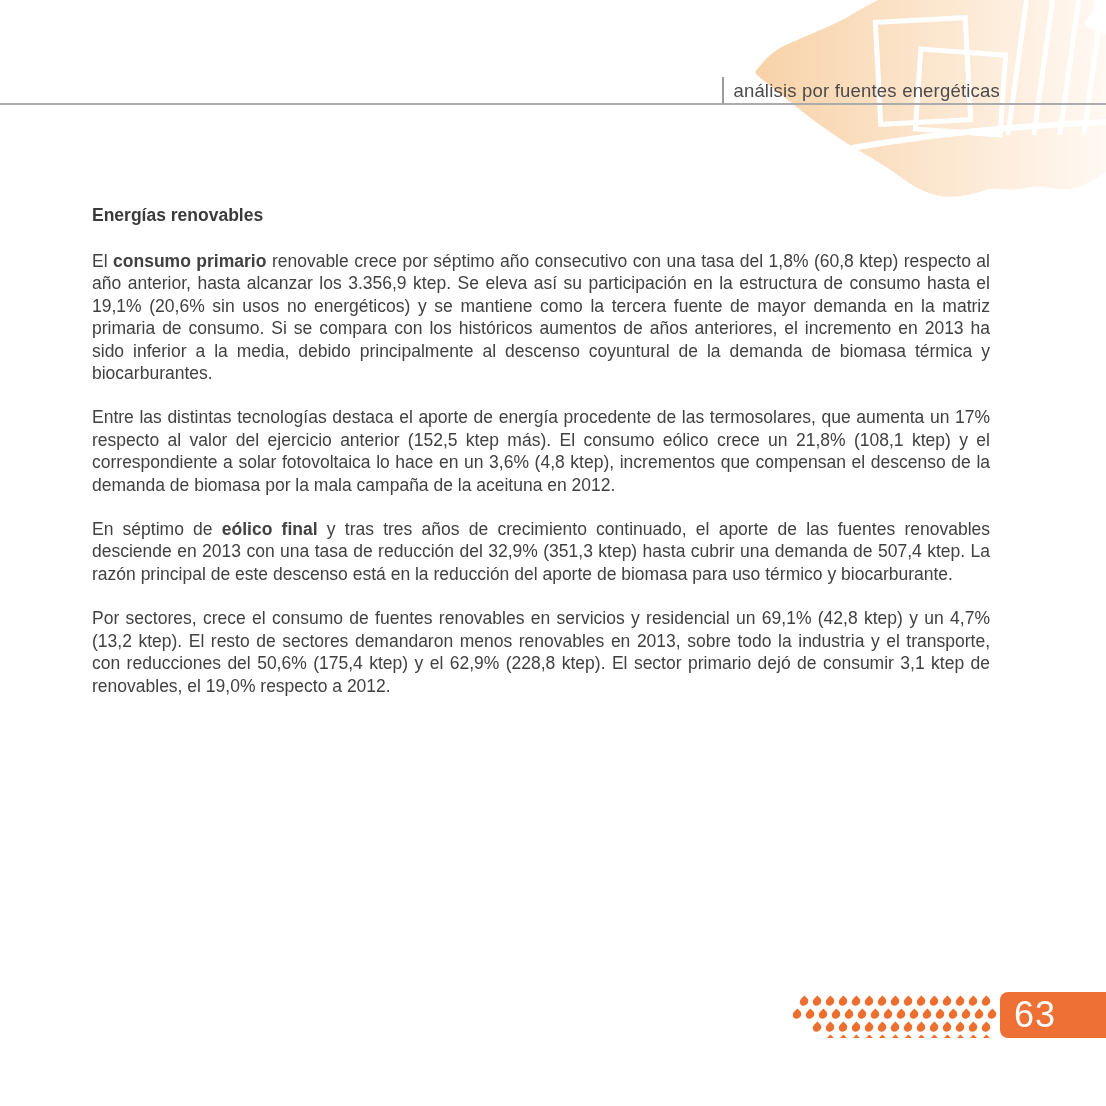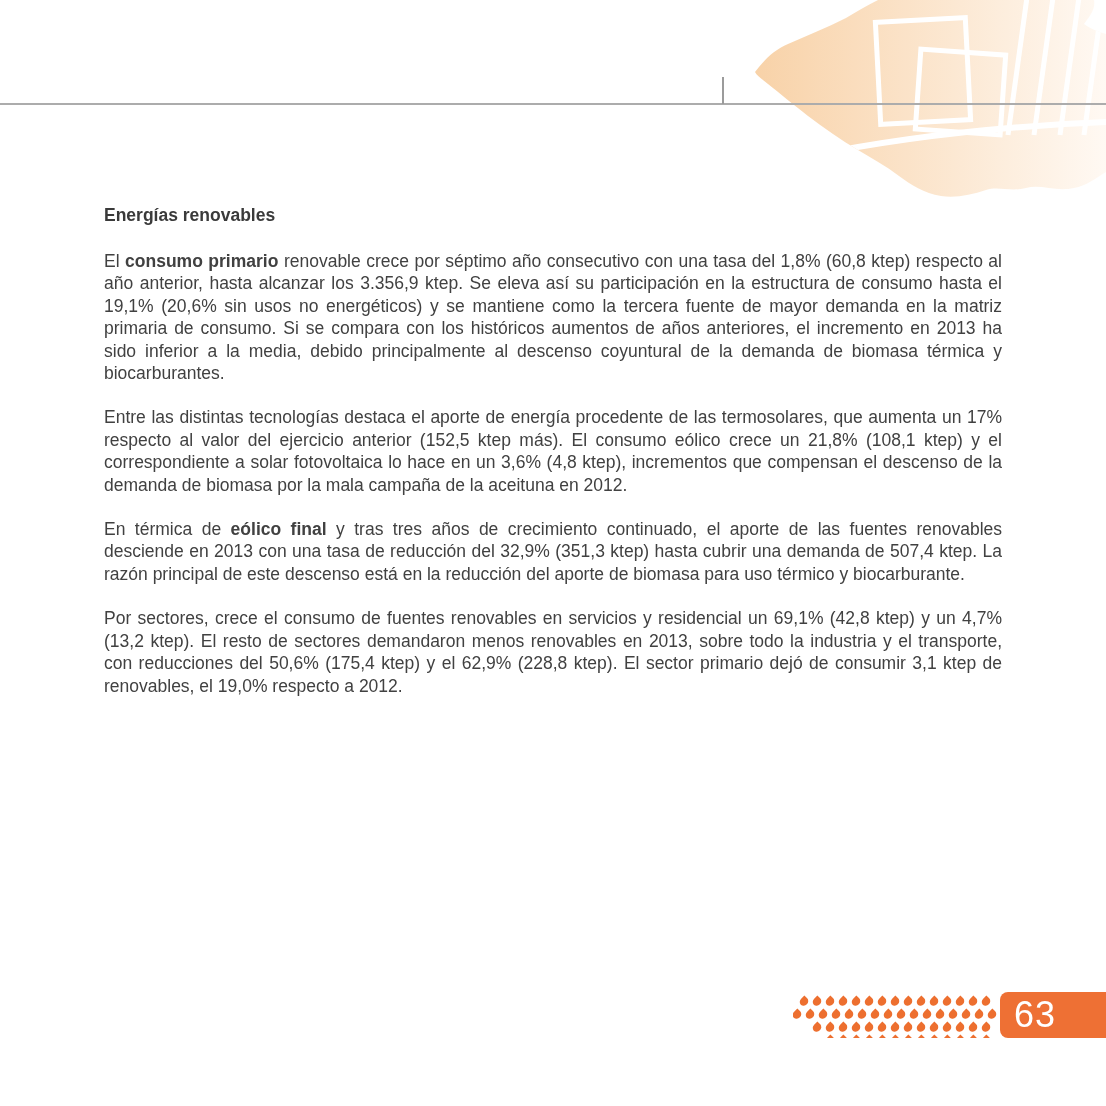--- a/index.html
+++ b/index.html
@@ -32,21 +32,21 @@
     width:2px;height:27px;background:#9b9b9b;
     z-index:3;
   }
   .header-rule{
     position:absolute;top:103px;left:0;width:1106px;height:2px;
     background:#acacac;z-index:2;
   }
 
   
   .content{
-    position:absolute;left:104px;top:205px;width:898px;
+    position:absolute;left:92px;top:205px;width:898px;
     color:#414141;z-index:2;
   }
   .content h3{
     margin:0 0 24px 0;
     font-size:17.5px;font-weight:bold;color:#3a3a3a;
   }
   .content p{
     margin:16px 0 22px 0;
     font-size:17.5px;line-height:22.4px;
     text-align:justify;
@@ -132,29 +132,30 @@
       <rect x="222" y="20" width="90" height="102" stroke-width="5" transform="rotate(-3 267 71)"></rect>
       <rect x="262" y="52" width="85" height="80" stroke-width="5" transform="rotate(4 304 92)"></rect>
       <path d="M 148 157 Q 290 128 452 122" stroke-width="6"></path>
       <line x1="372" y1="-10" x2="352" y2="135" stroke-width="5"></line>
       <line x1="398" y1="-10" x2="378" y2="135" stroke-width="5"></line>
       <line x1="424" y1="-10" x2="404" y2="135" stroke-width="5"></line>
       <line x1="448" y1="-10" x2="428" y2="135" stroke-width="5"></line>
     </g>
   </svg>
 
+  <div class="header-title">análisis por fuentes energéticas</div>
   <div class="header-tick"></div>
   <div class="header-rule"></div>
 
   <div class="content">
     <h3>Energías renovables</h3>
     <div id="paragraphs">
         <p><span>El </span><strong>consumo primario</strong><span> renovable crece por séptimo año consecutivo con una tasa del 1,8% (60,8 ktep) respecto al año anterior, hasta alcanzar los 3.356,9 ktep. Se eleva así su participación en la estructura de consumo hasta el 19,1% (20,6% sin usos no energéticos) y se mantiene como la tercera fuente de mayor demanda en la matriz primaria de consumo. Si se compara con los históricos aumentos de años anteriores, el incremento en 2013 ha sido inferior a la media, debido principalmente al descenso coyuntural de la demanda de biomasa térmica y biocarburantes.</span></p>
         <p><span>Entre las distintas tecnologías destaca el aporte de energía procedente de las termosolares, que aumenta un 17% respecto al valor del ejercicio anterior (152,5 ktep más). El consumo eólico crece un 21,8% (108,1 ktep) y el correspondiente a solar fotovoltaica lo hace en un 3,6% (4,8 ktep), incrementos que compensan el descenso de la demanda de biomasa por la mala campaña de la aceituna en 2012.</span></p>
-        <p><span>En térmica de </span><strong>eólico final</strong><span> y tras tres años de crecimiento continuado, el aporte de las fuentes renovables desciende en 2013 con una tasa de reducción del 32,9% (351,3 ktep) hasta cubrir una demanda de 507,4 ktep. La razón principal de este descenso está en la reducción del aporte de biomasa para uso térmico y biocarburante.</span></p>
+        <p><span>En séptimo de </span><strong>eólico final</strong><span> y tras tres años de crecimiento continuado, el aporte de las fuentes renovables desciende en 2013 con una tasa de reducción del 32,9% (351,3 ktep) hasta cubrir una demanda de 507,4 ktep. La razón principal de este descenso está en la reducción del aporte de biomasa para uso térmico y biocarburante.</span></p>
         <p><span>Por sectores, crece el consumo de fuentes renovables en servicios y residencial un 69,1% (42,8 ktep) y un 4,7% (13,2 ktep). El resto de sectores demandaron menos renovables en 2013, sobre todo la industria y el transporte, con reducciones del 50,6% (175,4 ktep) y el 62,9% (228,8 ktep). El sector primario dejó de consumir 3,1 ktep de renovables, el 19,0% respecto a 2012.</span></p>
       </div>
   </div>
 
   <div class="dots" id="dots">
       <div class="dot-row" style="margin-left: 7px;"><span class="drop" style="background: rgb(237, 111, 47);"></span><span class="drop" style="background: rgb(237, 111, 47);"></span><span class="drop" style="background: rgb(237, 111, 47);"></span><span class="drop" style="background: rgb(237, 111, 47);"></span><span class="drop" style="background: rgb(237, 111, 47);"></span><span class="drop" style="background: rgb(237, 111, 47);"></span><span class="drop" style="background: rgb(237, 111, 47);"></span><span class="drop" style="background: rgb(237, 111, 47);"></span><span class="drop" style="background: rgb(237, 111, 47);"></span><span class="drop" style="background: rgb(237, 111, 47);"></span><span class="drop" style="background: rgb(237, 111, 47);"></span><span class="drop" style="background: rgb(237, 111, 47);"></span><span class="drop" style="background: rgb(237, 111, 47);"></span><span class="drop" style="background: rgb(237, 111, 47);"></span><span class="drop" style="background: rgb(237, 111, 47);"></span></div>
       <div class="dot-row" style="margin-left: 0px;"><span class="drop" style="background: rgb(237, 111, 47);"></span><span class="drop" style="background: rgb(237, 111, 47);"></span><span class="drop" style="background: rgb(237, 111, 47);"></span><span class="drop" style="background: rgb(237, 111, 47);"></span><span class="drop" style="background: rgb(237, 111, 47);"></span><span class="drop" style="background: rgb(237, 111, 47);"></span><span class="drop" style="background: rgb(237, 111, 47);"></span><span class="drop" style="background: rgb(237, 111, 47);"></span><span class="drop" style="background: rgb(237, 111, 47);"></span><span class="drop" style="background: rgb(237, 111, 47);"></span><span class="drop" style="background: rgb(237, 111, 47);"></span><span class="drop" style="background: rgb(237, 111, 47);"></span><span class="drop" style="background: rgb(237, 111, 47);"></span><span class="drop" style="background: rgb(237, 111, 47);"></span><span class="drop" style="background: rgb(237, 111, 47);"></span><span class="drop" style="background: rgb(237, 111, 47);"></span></div>
       <div class="dot-row" style="margin-left: 20px;"><span class="drop" style="background: rgb(237, 111, 47);"></span><span class="drop" style="background: rgb(237, 111, 47);"></span><span class="drop" style="background: rgb(237, 111, 47);"></span><span class="drop" style="background: rgb(237, 111, 47);"></span><span class="drop" style="background: rgb(237, 111, 47);"></span><span class="drop" style="background: rgb(237, 111, 47);"></span><span class="drop" style="background: rgb(237, 111, 47);"></span><span class="drop" style="background: rgb(237, 111, 47);"></span><span class="drop" style="background: rgb(237, 111, 47);"></span><span class="drop" style="background: rgb(237, 111, 47);"></span><span class="drop" style="background: rgb(237, 111, 47);"></span><span class="drop" style="background: rgb(237, 111, 47);"></span><span class="drop" style="background: rgb(237, 111, 47);"></span><span class="drop" style="background: rgb(237, 111, 47);"></span></div>
       <div class="dot-row" style="margin-left: 33px;"><span class="drop" style="background: rgb(237, 111, 47);"></span><span class="drop" style="background: rgb(237, 111, 47);"></span><span class="drop" style="background: rgb(237, 111, 47);"></span><span class="drop" style="background: rgb(237, 111, 47);"></span><span class="drop" style="background: rgb(237, 111, 47);"></span><span class="drop" style="background: rgb(237, 111, 47);"></span><span class="drop" style="background: rgb(237, 111, 47);"></span><span class="drop" style="background: rgb(237, 111, 47);"></span><span class="drop" style="background: rgb(237, 111, 47);"></span><span class="drop" style="background: rgb(237, 111, 47);"></span><span class="drop" style="background: rgb(237, 111, 47);"></span><span class="drop" style="background: rgb(237, 111, 47);"></span><span class="drop" style="background: rgb(237, 111, 47);"></span></div>
     </div>

